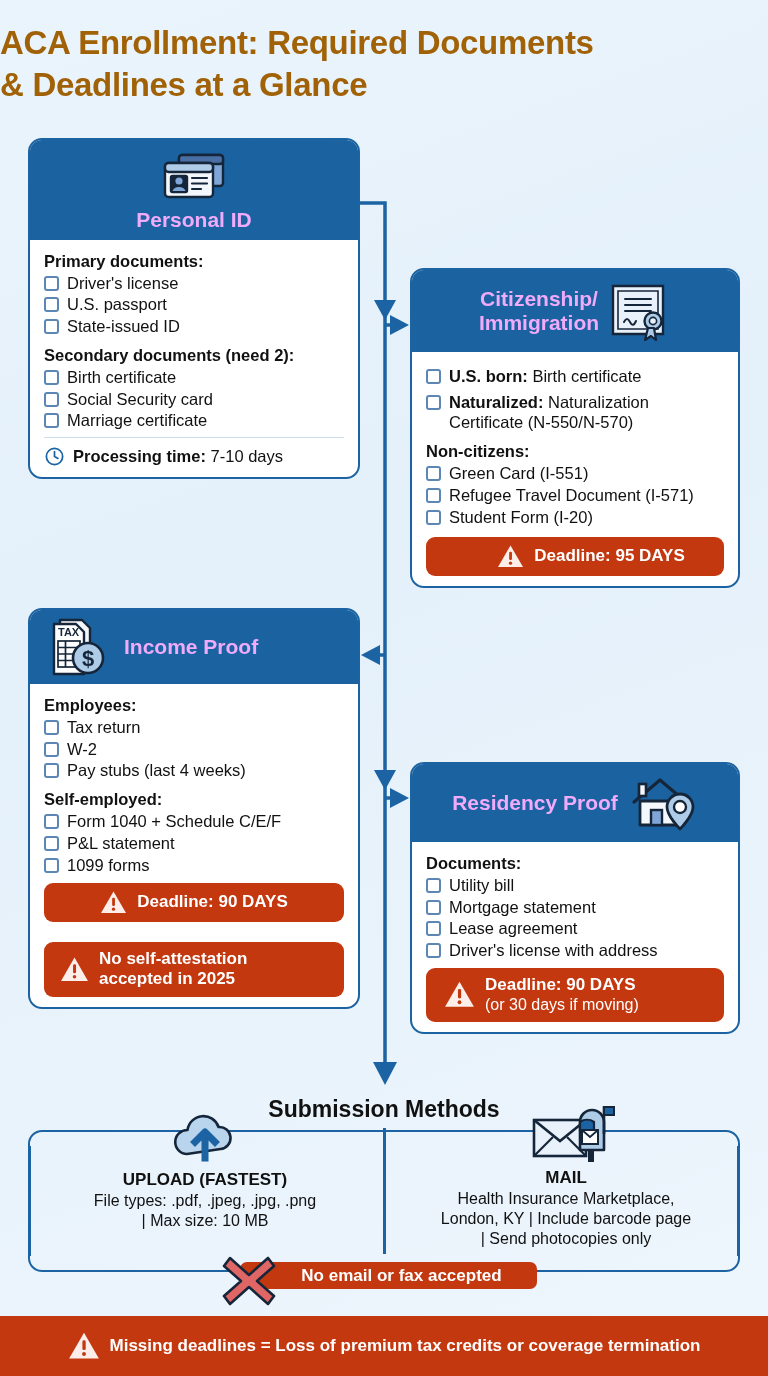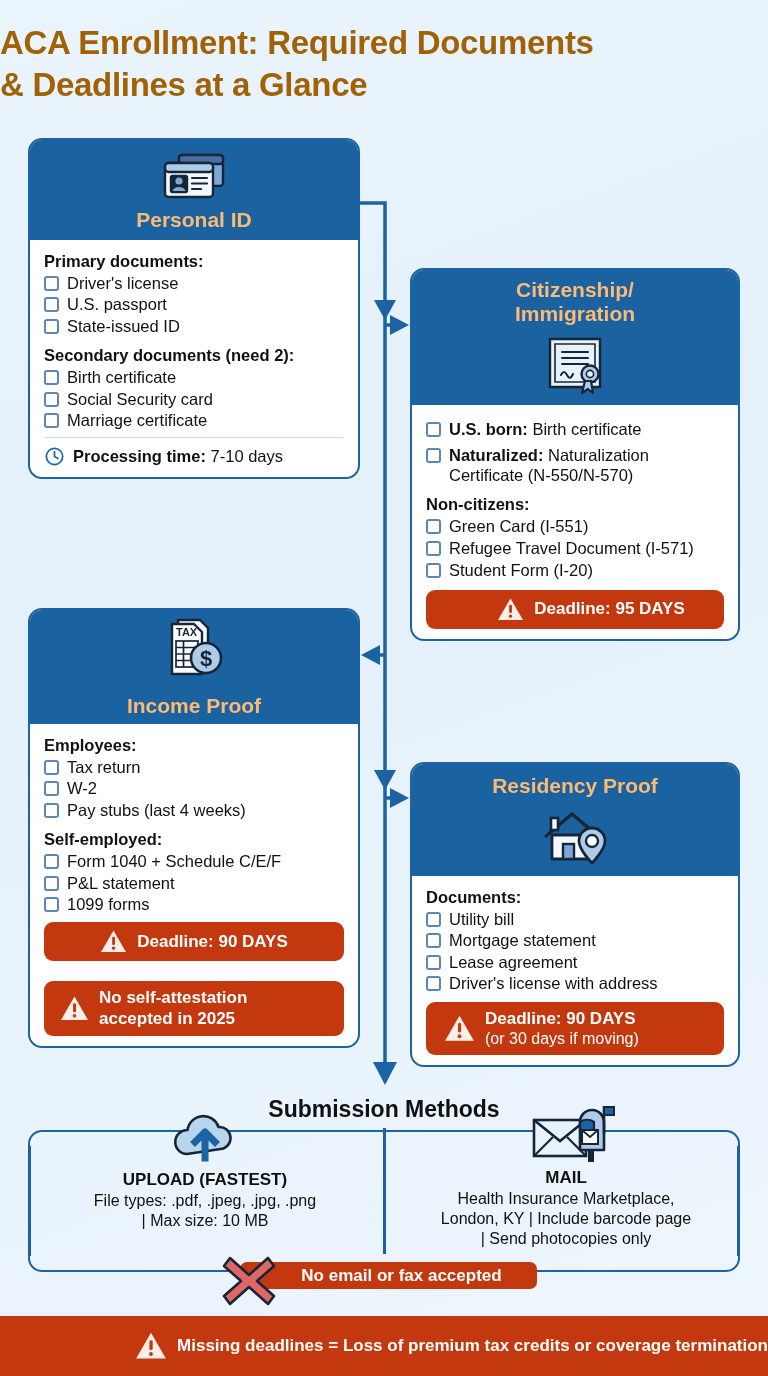--- a/index.html
+++ b/index.html
@@ -23,25 +23,25 @@
     position: absolute;
     background: #ffffff;
     border: 2px solid #1b63a2;
     border-radius: 14px;
     overflow: hidden;
     z-index: 4;
   }
   .card-head {
     background: #1a62a0;
     display: flex; align-items: center; justify-content: center;
-    gap: 10px; padding: 8px 12px; flex-direction: column;
+    gap: 10px; padding: 8px 12px;
   }
   .card-head.stacked { flex-direction: column; gap: 2px; }
   .card-title {
-    color: #fdba74; font-size: 21px; font-weight: bold;
+    color: #f0abfc; font-size: 21px; font-weight: bold;
     line-height: 1.12; text-align: center;
   }
   .card-body { padding: 10px 14px 10px 14px; }
 
   .grp-label { font-size: 16.5px; font-weight: bold; color: #111; margin: 2px 0 2px; }
   .grp-label.sp { margin-top: 10px; }
 
   .chk-row { display: flex; align-items: flex-start; gap: 8px; margin: 1.5px 0; }
   .chk {
     flex: none; width: 15px; height: 15px; margin-top: 3px;
@@ -93,21 +93,21 @@
     background: #c4380f; border-radius: 7px; z-index: 6;
     display: flex; align-items: center; justify-content: center;
   }
   .noemail-txt { color: #fff; font-size: 17px; font-weight: bold; padding-left: 26px; }
   .xmark { position: absolute; left: 218px; top: 1252px; z-index: 7; }
 
   
   .footer {
     position: absolute; left: 0; top: 1316px; width: 768px; height: 60px;
     background: #c4380f; display: flex; align-items: center;
-    justify-content: flex-end; gap: 10px; z-index: 6;
+    justify-content: center; gap: 10px; z-index: 6;
   }
   .footer-txt { color: #fff; font-size: 17px; font-weight: bold; }
 </style>
 </head>
 <body>
 
 <div id="page">
 
   <div class="title">
     <span>ACA Enrollment:</span><span> Required Documents</span><br>
@@ -311,21 +311,21 @@
         </svg>
         <span class="badge-txt">
           <span>No self-attestation</span><br>
           <span>accepted in 2025</span>
         </span>
       </div>
     </div>
   </div>
 
   <div class="card" style="left:410px; top:762px; width:330px;">
-    <div class="card-head" style="justify-content:flex-end; padding:10px 16px;">
+    <div class="card-head" style="justify-content:center; padding:10px 16px;">
       <div class="card-title">Residency Proof</div>
       <svg width="70" height="58" viewBox="0 0 70 58">
         <path d="M6 28 L32 6 L58 28" fill="none" stroke="#16263a" stroke-width="3.2" stroke-linejoin="round" stroke-linecap="round"></path>
         <path d="M12 27 v24 h40 v-24 z" fill="#f4f8fc" stroke="#16263a" stroke-width="2.8" stroke-linejoin="round"></path>
         <rect x="11" y="10" width="7" height="12" fill="#f4f8fc" stroke="#16263a" stroke-width="2.6"></rect>
         <rect x="23" y="36" width="11" height="15" fill="#7fa6d6" stroke="#16263a" stroke-width="2.4"></rect>
         <path d="M52 20 a13 13 0 0 1 13 13 c0 9 -13 22 -13 22 s-13 -13 -13 -22 a13 13 0 0 1 13 -13 z" fill="#aecbe8" stroke="#16263a" stroke-width="2.8" stroke-linejoin="round"></path>
         <circle cx="52" cy="33" r="6" fill="#ffffff" stroke="#16263a" stroke-width="2.4"></circle>
       </svg>
     </div>

